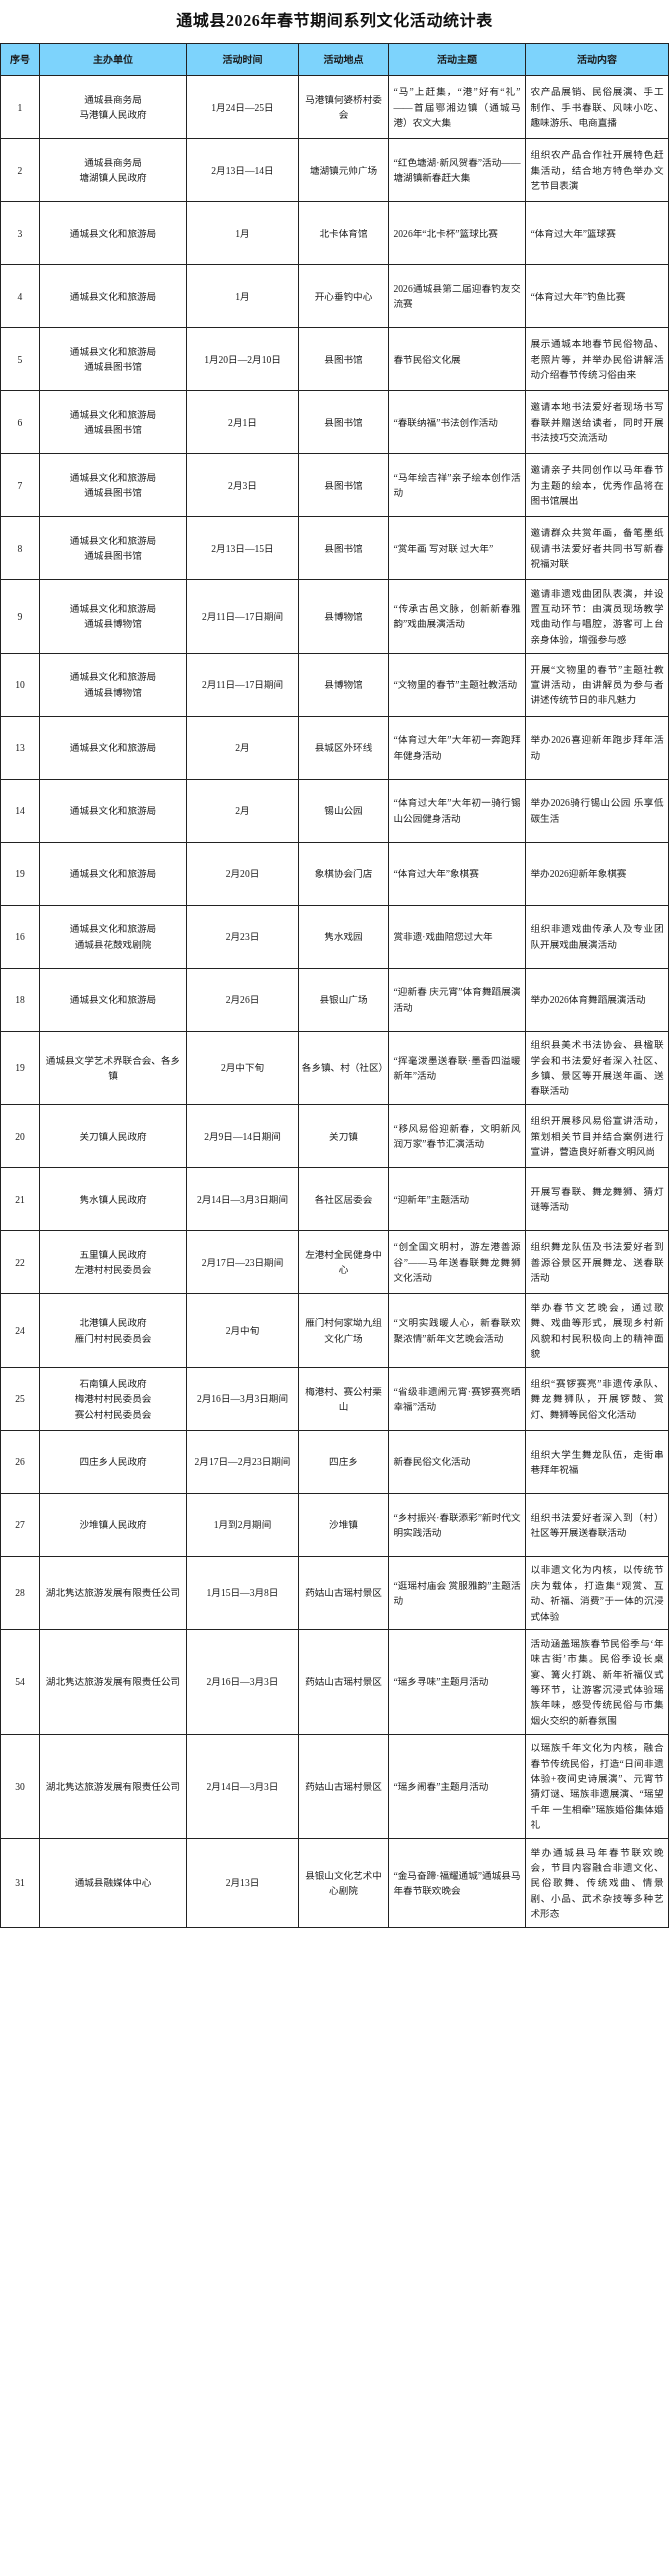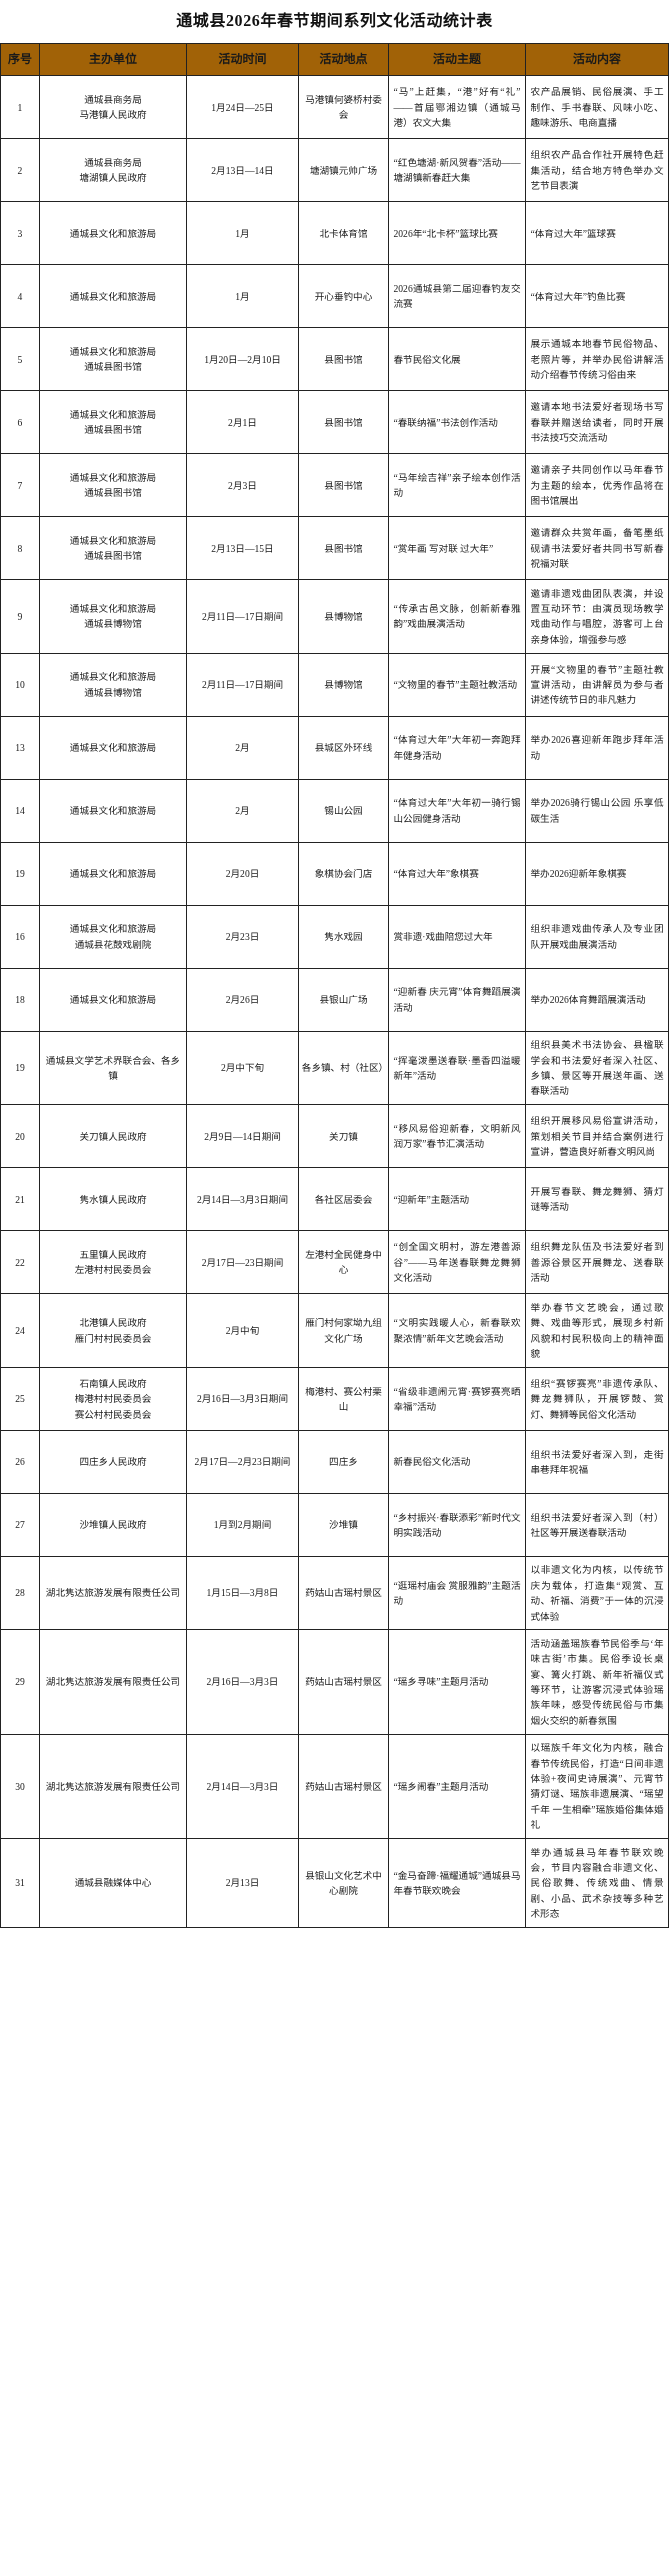--- a/index.html
+++ b/index.html
@@ -47,25 +47,25 @@
     line-height: 1.6;
     color: #1a1a1a;
     word-break: break-all;
     box-sizing: border-box;
   }
   .activity-table {
     border: 1.1px solid #222;
   }
   .activity-table thead th {
     font-weight: bold;
-    font-size: 12px;
+    font-size: 10px;
     text-align: center;
     padding: 3.4px 2.3px;
     height: 32px;
-    background: #a16207;
+    background: #7dd3fc;
   }
   .activity-table tbody tr { height: 63px; }
   .cell-center {
     text-align: center;
     padding: 4.5px 2.8px;
     white-space: pre-line;
   }
   .cell-just {
     text-align: justify;
     text-justify: inter-ideograph;
@@ -313,21 +313,21 @@
           <td class="cell-just">“省级非遗闹元宵·赛锣赛亮晒幸福”活动</td>
           <td class="cell-just">组织“赛锣赛亮”非遗传承队、舞龙舞狮队，开展锣鼓、赏灯、舞狮等民俗文化活动</td>
         </tr>
 
         <tr>
           <td class="cell-center">26</td>
           <td class="cell-center">四庄乡人民政府</td>
           <td class="cell-center">2月17日—2月23日期间</td>
           <td class="cell-center">四庄乡</td>
           <td class="cell-just">新春民俗文化活动</td>
-          <td class="cell-just">组织书法爱好者深入到，走街串巷拜年祝福</td>
+          <td class="cell-just">组织大学生舞龙队伍，走街串巷拜年祝福</td>
         </tr>
 
         <tr>
           <td class="cell-center">27</td>
           <td class="cell-center">沙堆镇人民政府</td>
           <td class="cell-center">1月到2月期间</td>
           <td class="cell-center">沙堆镇</td>
           <td class="cell-just">“乡村振兴·春联添彩”新时代文明实践活动</td>
           <td class="cell-just">组织书法爱好者深入到（村）社区等开展送春联活动</td>
         </tr>
@@ -335,21 +335,21 @@
         <tr>
           <td class="cell-center">28</td>
           <td class="cell-center">湖北隽达旅游发展有限责任公司</td>
           <td class="cell-center">1月15日—3月8日</td>
           <td class="cell-center">药姑山古瑶村景区</td>
           <td class="cell-just">“逛瑶村庙会 赏服雅韵”主题活动</td>
           <td class="cell-just">以非遗文化为内核，以传统节庆为载体，打造集“观赏、互动、祈福、消费”于一体的沉浸式体验</td>
         </tr>
 
         <tr>
-          <td class="cell-center">29</td>
+          <td class="cell-center">54</td>
           <td class="cell-center">湖北隽达旅游发展有限责任公司</td>
           <td class="cell-center">2月16日—3月3日</td>
           <td class="cell-center">药姑山古瑶村景区</td>
           <td class="cell-just">“瑶乡寻味”主题月活动</td>
           <td class="cell-just">活动涵盖瑶族春节民俗季与‘年味古街’市集。民俗季设长桌宴、篝火打跳、新年祈福仪式等环节，让游客沉浸式体验瑶族年味，感受传统民俗与市集烟火交织的新春氛围</td>
         </tr>
 
         <tr>
           <td class="cell-center">30</td>
           <td class="cell-center">湖北隽达旅游发展有限责任公司</td>

